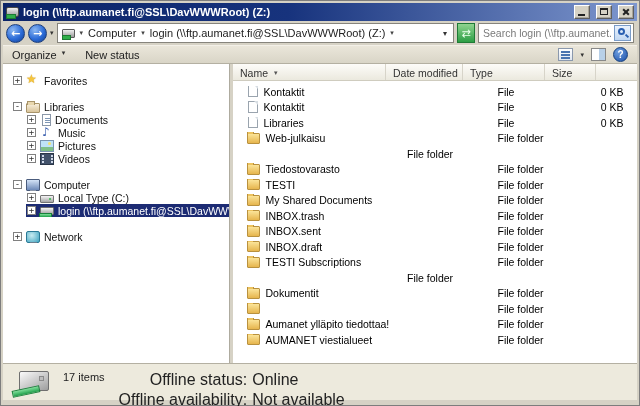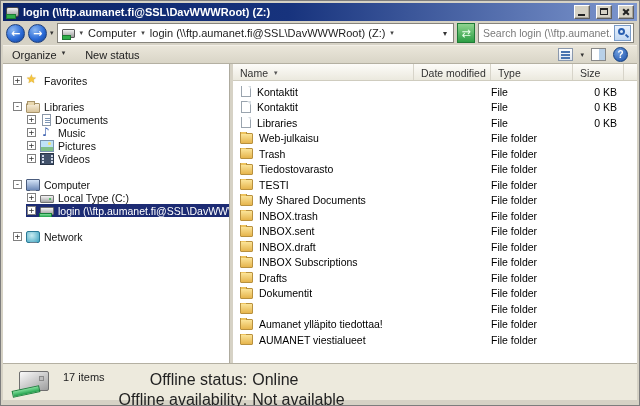--- a/index.html
+++ b/index.html
@@ -106,26 +106,26 @@
   .ic-netdrive::before { content:""; position:absolute; left:-2px; bottom:-4px; width:11px; height:3px;
                          background:linear-gradient(#7fe09a,#1f9e4a); border:1px solid #18813a; }
   .ic-network { background:radial-gradient(circle at 40% 35%,#c8ecf2,#3fa3c0); border:1px solid #2a7a96; border-radius:2px; }
   .ic-network::after { content:""; position:absolute; left:3px; bottom:-2px; width:7px; height:2px; background:#6b7f90; }
 
   
   .list { flex:1; min-width:0; background:#fff; display:flex; flex-direction:column; }
   .list-header { height:17px; flex:none; display:flex; font-size:10.5px; color:#333;
                  background:linear-gradient(#fdfcf9,#ebe9de); border-bottom:1px solid #cfccbf; }
   .hc { padding:2px 4px 0 7px; border-right:1px solid #d7d4c9; display:flex; align-items:center; gap:6px; }
-  .hc-name { width:181px; } .hc-date { width:77px; } .hc-type { width:82px; } .hc-size { width:51px; }
+  .hc-name { width:153px; } .hc-date { width:77px; } .hc-type { width:82px; } .hc-size { width:51px; }
   .hc-fill { flex:1; border-right:none; }
   .sort-glyph { font-family:"DejaVu Sans",sans-serif; font-size:7px; color:#555; }
 
   .file-rows { padding-top:3px; }
-  .frow { display:flex; align-items:center; height:15.5px; font-size:10.5px; color:#000; }
+  .frow { display:flex; align-items:center; height:15.5px; font-size:10.5px; color:#000;justify-content:center; }
   .fc-name { width:181px; display:flex; align-items:center; gap:6px; padding-left:7px; min-width:0;
              white-space:nowrap; overflow:hidden; }
   .fc-date { width:77px; } .fc-type { width:82px; }
   .fc-size { width:51px; text-align:right; padding-right:7px; }
   .li-icon { width:13px; height:11px; flex:none; position:relative; }
   .ic-folder { background:linear-gradient(#fbe499,#e6b54d); border:1px solid #b9913e; border-radius:1px; }
   .ic-folder::before { content:""; position:absolute; top:-3px; left:-1px; width:5px; height:2px;
                        background:#edc35e; border:1px solid #b9913e; border-bottom:none; }
   .ic-file { width:10px; height:12px; margin:-1px 0 0 1px; background:#fff; border:1px solid #9aa4ae; }
   .ic-file::before { content:""; position:absolute; top:-1px; right:-1px; width:0; height:0;
@@ -318,24 +318,20 @@
             <span class="fc-name">
               <span class="li-icon ic-folder"></span>
               <span>Web-julkaisu</span>
             </span>
             <span class="fc-date"></span>
             <span class="fc-type">File folder</span>
             <span class="fc-size"></span>
           </div>
 
           <div class="frow">
-            <span class="fc-name">
-              <span class="li-icon ic-folder"></span>
-              <span>Trash</span>
-            </span>
             <span class="fc-date"></span>
             <span class="fc-type">File folder</span>
             <span class="fc-size"></span>
           </div>
 
           <div class="frow">
             <span class="fc-name">
               <span class="li-icon ic-folder"></span>
               <span>Tiedostovarasto</span>
             </span>
@@ -390,32 +386,28 @@
               <span>INBOX.draft</span>
             </span>
             <span class="fc-date"></span>
             <span class="fc-type">File folder</span>
             <span class="fc-size"></span>
           </div>
 
           <div class="frow">
             <span class="fc-name">
               <span class="li-icon ic-folder"></span>
-              <span>INBOX Subscriptions</span>
-            </span>
-            <span class="fc-date"></span>
-            <span class="fc-type">File folder</span>
-            <span class="fc-size"></span>
-          </div>
-
-          <div class="frow">
-            <span class="fc-name">
-              <span class="li-icon ic-folder"></span>
-              <span>Drafts</span>
-            </span>
+              <span>TESTI Subscriptions</span>
+            </span>
+            <span class="fc-date"></span>
+            <span class="fc-type">File folder</span>
+            <span class="fc-size"></span>
+          </div>
+
+          <div class="frow">
             <span class="fc-date"></span>
             <span class="fc-type">File folder</span>
             <span class="fc-size"></span>
           </div>
 
           <div class="frow">
             <span class="fc-name">
               <span class="li-icon ic-folder"></span>
               <span>Dokumentit</span>
             </span>

